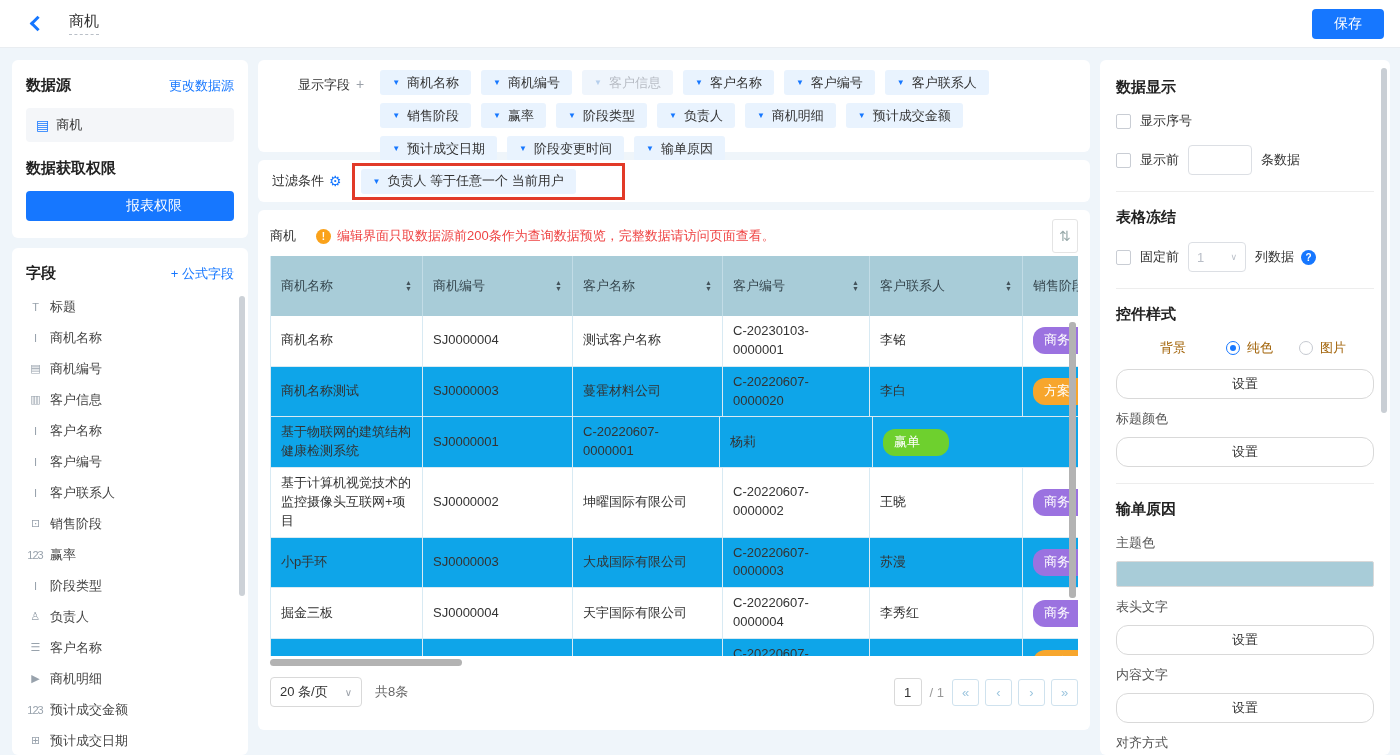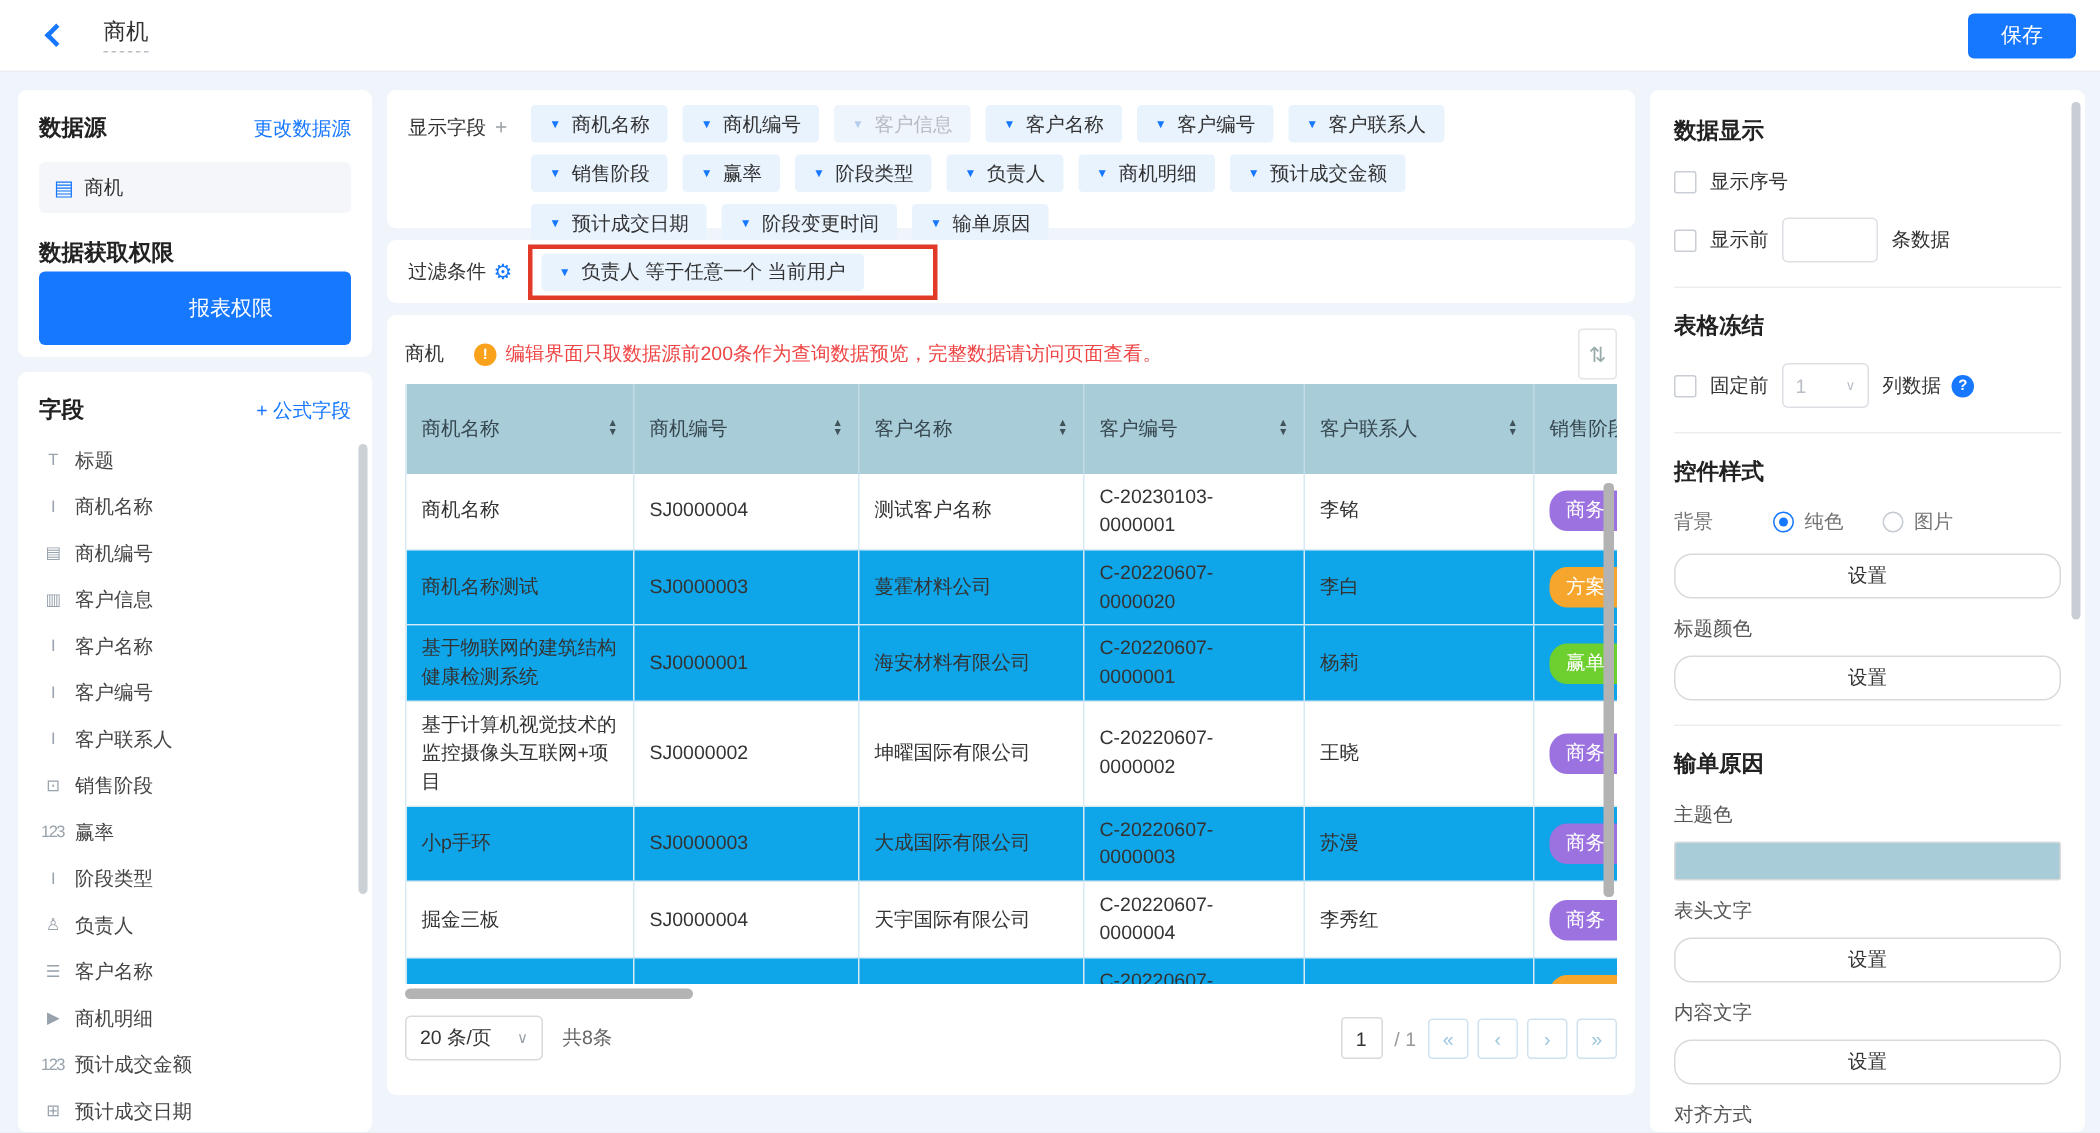--- a/index.html
+++ b/index.html
@@ -15,33 +15,33 @@
   .card { position:absolute; background:#fff; border-radius:6px; }
 
   
   .ds-card { left:12px; top:60px; width:236px; height:178px; padding:16px 14px; }
   .panel-head { display:flex; align-items:center; justify-content:space-between; }
   .panel-title { font-size:15px; font-weight:bold; color:#222; }
   .blue-link { font-size:13px; color:#1677ff; cursor:pointer; }
   .ds-item { margin-top:13px; height:34px; background:#f4f6f9; border-radius:4px; display:flex; align-items:center; padding:0 10px; font-size:13px; color:#333; }
   .doc-icon { color:#1677ff; font-size:14px; margin-right:7px; line-height:1; }
   .perm-title { margin-top:17px; font-size:15px; font-weight:bold; color:#222; }
-  .perm-btn { margin-top:3px; height:49px; background:#1677ff; color:#fff; border-radius:4px; font-size:14px; display:flex; align-items:center; justify-content:center; cursor:pointer;padding-left:48px; }
+  .perm-btn { margin-top:13px; height:30px; background:#1677ff; color:#fff; border-radius:4px; font-size:14px; display:flex; align-items:center; justify-content:center; cursor:pointer;padding-left:48px; }
 
   .fields-card { left:12px; top:248px; width:236px; height:507px; padding:16px 14px; overflow:hidden; }
   .field-list { margin-top:8px; }
   .field-item { height:31px; display:flex; align-items:center; cursor:pointer; }
   .field-icon { width:18px; font-size:11px; color:#98a2ac; text-align:center; margin-right:6px; flex:none; letter-spacing:-1px; }
   .field-label { font-size:13px; color:#444; }
   .v-thumb { position:absolute; background:#ccd1d7; border-radius:3px; }
   .fields-scroll { right:3px; top:48px; width:6px; height:300px; }
 
   
   .df-card { left:258px; top:60px; width:832px; height:92px; padding:10px 14px; display:flex; }
-  .df-label { font-size:13px; color:#333; margin-top:6px; white-space:nowrap; }
+  .df-label { font-size:13px; color:#333; margin-top:6px; white-space:nowrap;margin-left:26px; }
   .df-plus { color:#9aa0a8; margin-left:6px; font-size:14px; cursor:pointer; }
   .chip-rows { margin-left:16px; display:flex; flex-direction:column; gap:8px; }
   .chip-row { display:flex; gap:10px; }
   .chip { height:25px; background:#e9f3fe; border-radius:3px; display:flex; align-items:center; padding:0 12px; font-size:13px; color:#333; cursor:pointer; white-space:nowrap; }
   .chip .caret { font-size:8px; color:#1677ff; margin-right:7px; }
   .chip.disabled { color:#b7bcc4; background:#eff5fc; }
   .chip.disabled .caret { color:#b6cfec; }
 
   .filter-card { left:258px; top:160px; width:832px; height:42px; padding:0 14px; display:flex; align-items:center; }
   .filter-label { font-size:13px; color:#333; }
@@ -80,21 +80,21 @@
   
   .settings-card { left:1100px; top:60px; width:290px; height:695px; padding:18px 16px; overflow:hidden; }
   .sec-title { font-size:15px; font-weight:bold; color:#222; margin-bottom:15px; }
   .check-row { display:flex; align-items:center; margin-bottom:15px; font-size:13px; color:#333; }
   .checkbox { width:15px; height:15px; border:1.5px solid #c9cdd4; border-radius:2px; background:#fff; margin-right:9px; flex:none; cursor:pointer; }
   .mini-input { width:64px; height:30px; border:1px solid #dcdfe4; border-radius:4px; margin:0 9px; }
   .mini-select { width:58px; height:30px; border:1px solid #dcdfe4; border-radius:4px; margin:0 9px; display:flex; align-items:center; padding:0 8px; font-size:13px; color:#b9bec7; }
   .mini-select .sel-caret { margin-left:auto; font-size:9px; color:#b9bec7; }
   .help-icon { width:15px; height:15px; border-radius:50%; background:#1677ff; color:#fff; font-size:10px; font-weight:bold; display:flex; align-items:center; justify-content:center; margin-left:7px; cursor:pointer; }
   .divider { height:1px; background:#ededed; margin:16px 0; }
-  .radio-row { display:flex; align-items:center; margin-bottom:12px; font-size:13px; color:#737373; }
+  .radio-row { display:flex; align-items:center; margin-bottom:12px; font-size:13px; color:#a16207;margin-left:44px; }
   .radio-row .lbl { width:66px; }
   .radio { width:14px; height:14px; border-radius:50%; border:1px solid #c6cad1; margin-right:7px; position:relative; flex:none; cursor:pointer; }
   .radio.on { border:1px solid #1677ff; }
   .radio.on:after { content:""; position:absolute; left:3px; top:3px; width:6px; height:6px; border-radius:50%; background:#1677ff; }
   .radio-gap { width:26px; }
   .set-btn { height:30px; border:1px solid #d9d9d9; border-radius:12px; display:flex; align-items:center; justify-content:center; font-size:13px; color:#333; margin-bottom:11px; cursor:pointer; }
   .small-label { font-size:13px; color:#555; margin-bottom:9px; }
   .swatch { height:26px; border:1px solid #d9d9d9; border-radius:2px; margin-bottom:11px; cursor:pointer; }
   .settings-scroll { right:3px; top:8px; width:6px; height:345px; background:#c9ced4; }
 </style>
@@ -376,21 +376,20 @@
             <div class="td c3">C-20220607-0000020</div>
             <div class="td c4">李白</div>
             <div class="td c5">
               <span class="badge" style="background-color: rgb(247, 166, 45);">方案</span>
             </div>
           </div>
 
           <div class="tr alt">
             <div class="td c0">基于物联网的建筑结构健康检测系统</div>
             <div class="td c1">SJ0000001</div>
-            <div class="td c2">海安材料有限公司</div>
             <div class="td c3">C-20220607-0000001</div>
             <div class="td c4">杨莉</div>
             <div class="td c5">
               <span class="badge" style="background-color: rgb(110, 208, 46);">赢单</span>
             </div>
           </div>
 
           <div class="tr">
             <div class="td c0">基于计算机视觉技术的监控摄像头互联网+项目</div>
             <div class="td c1">SJ0000002</div>

